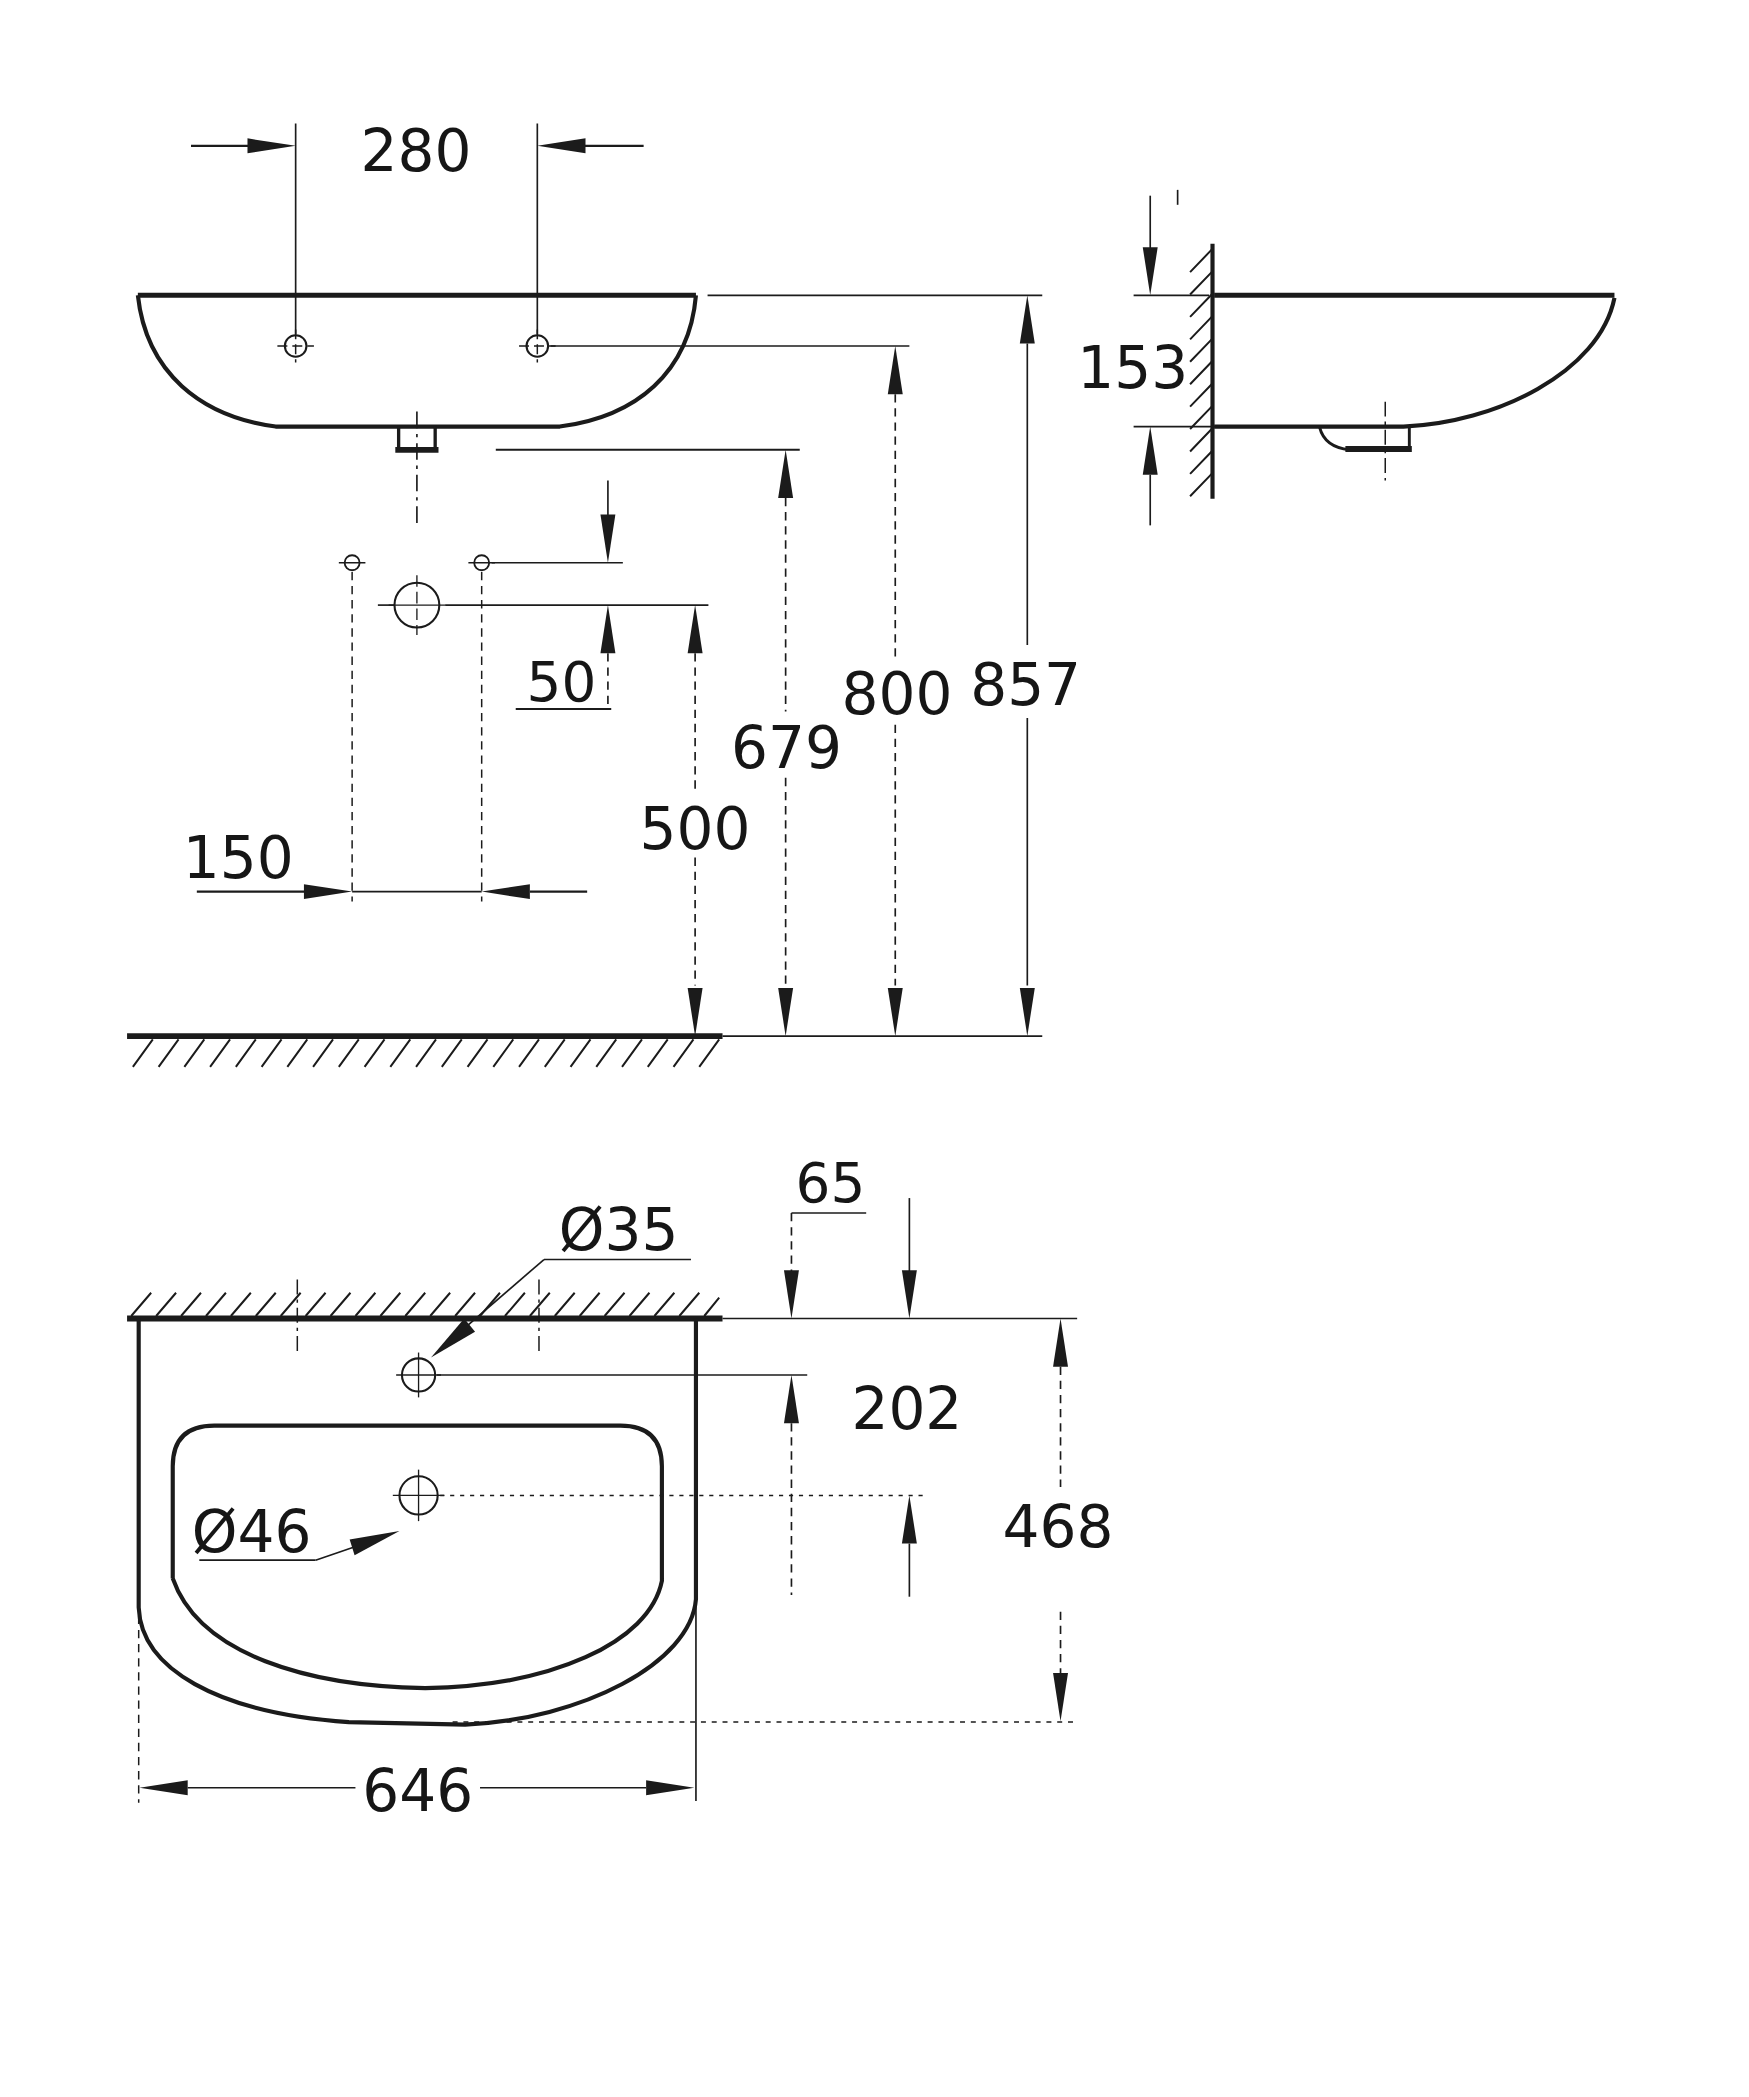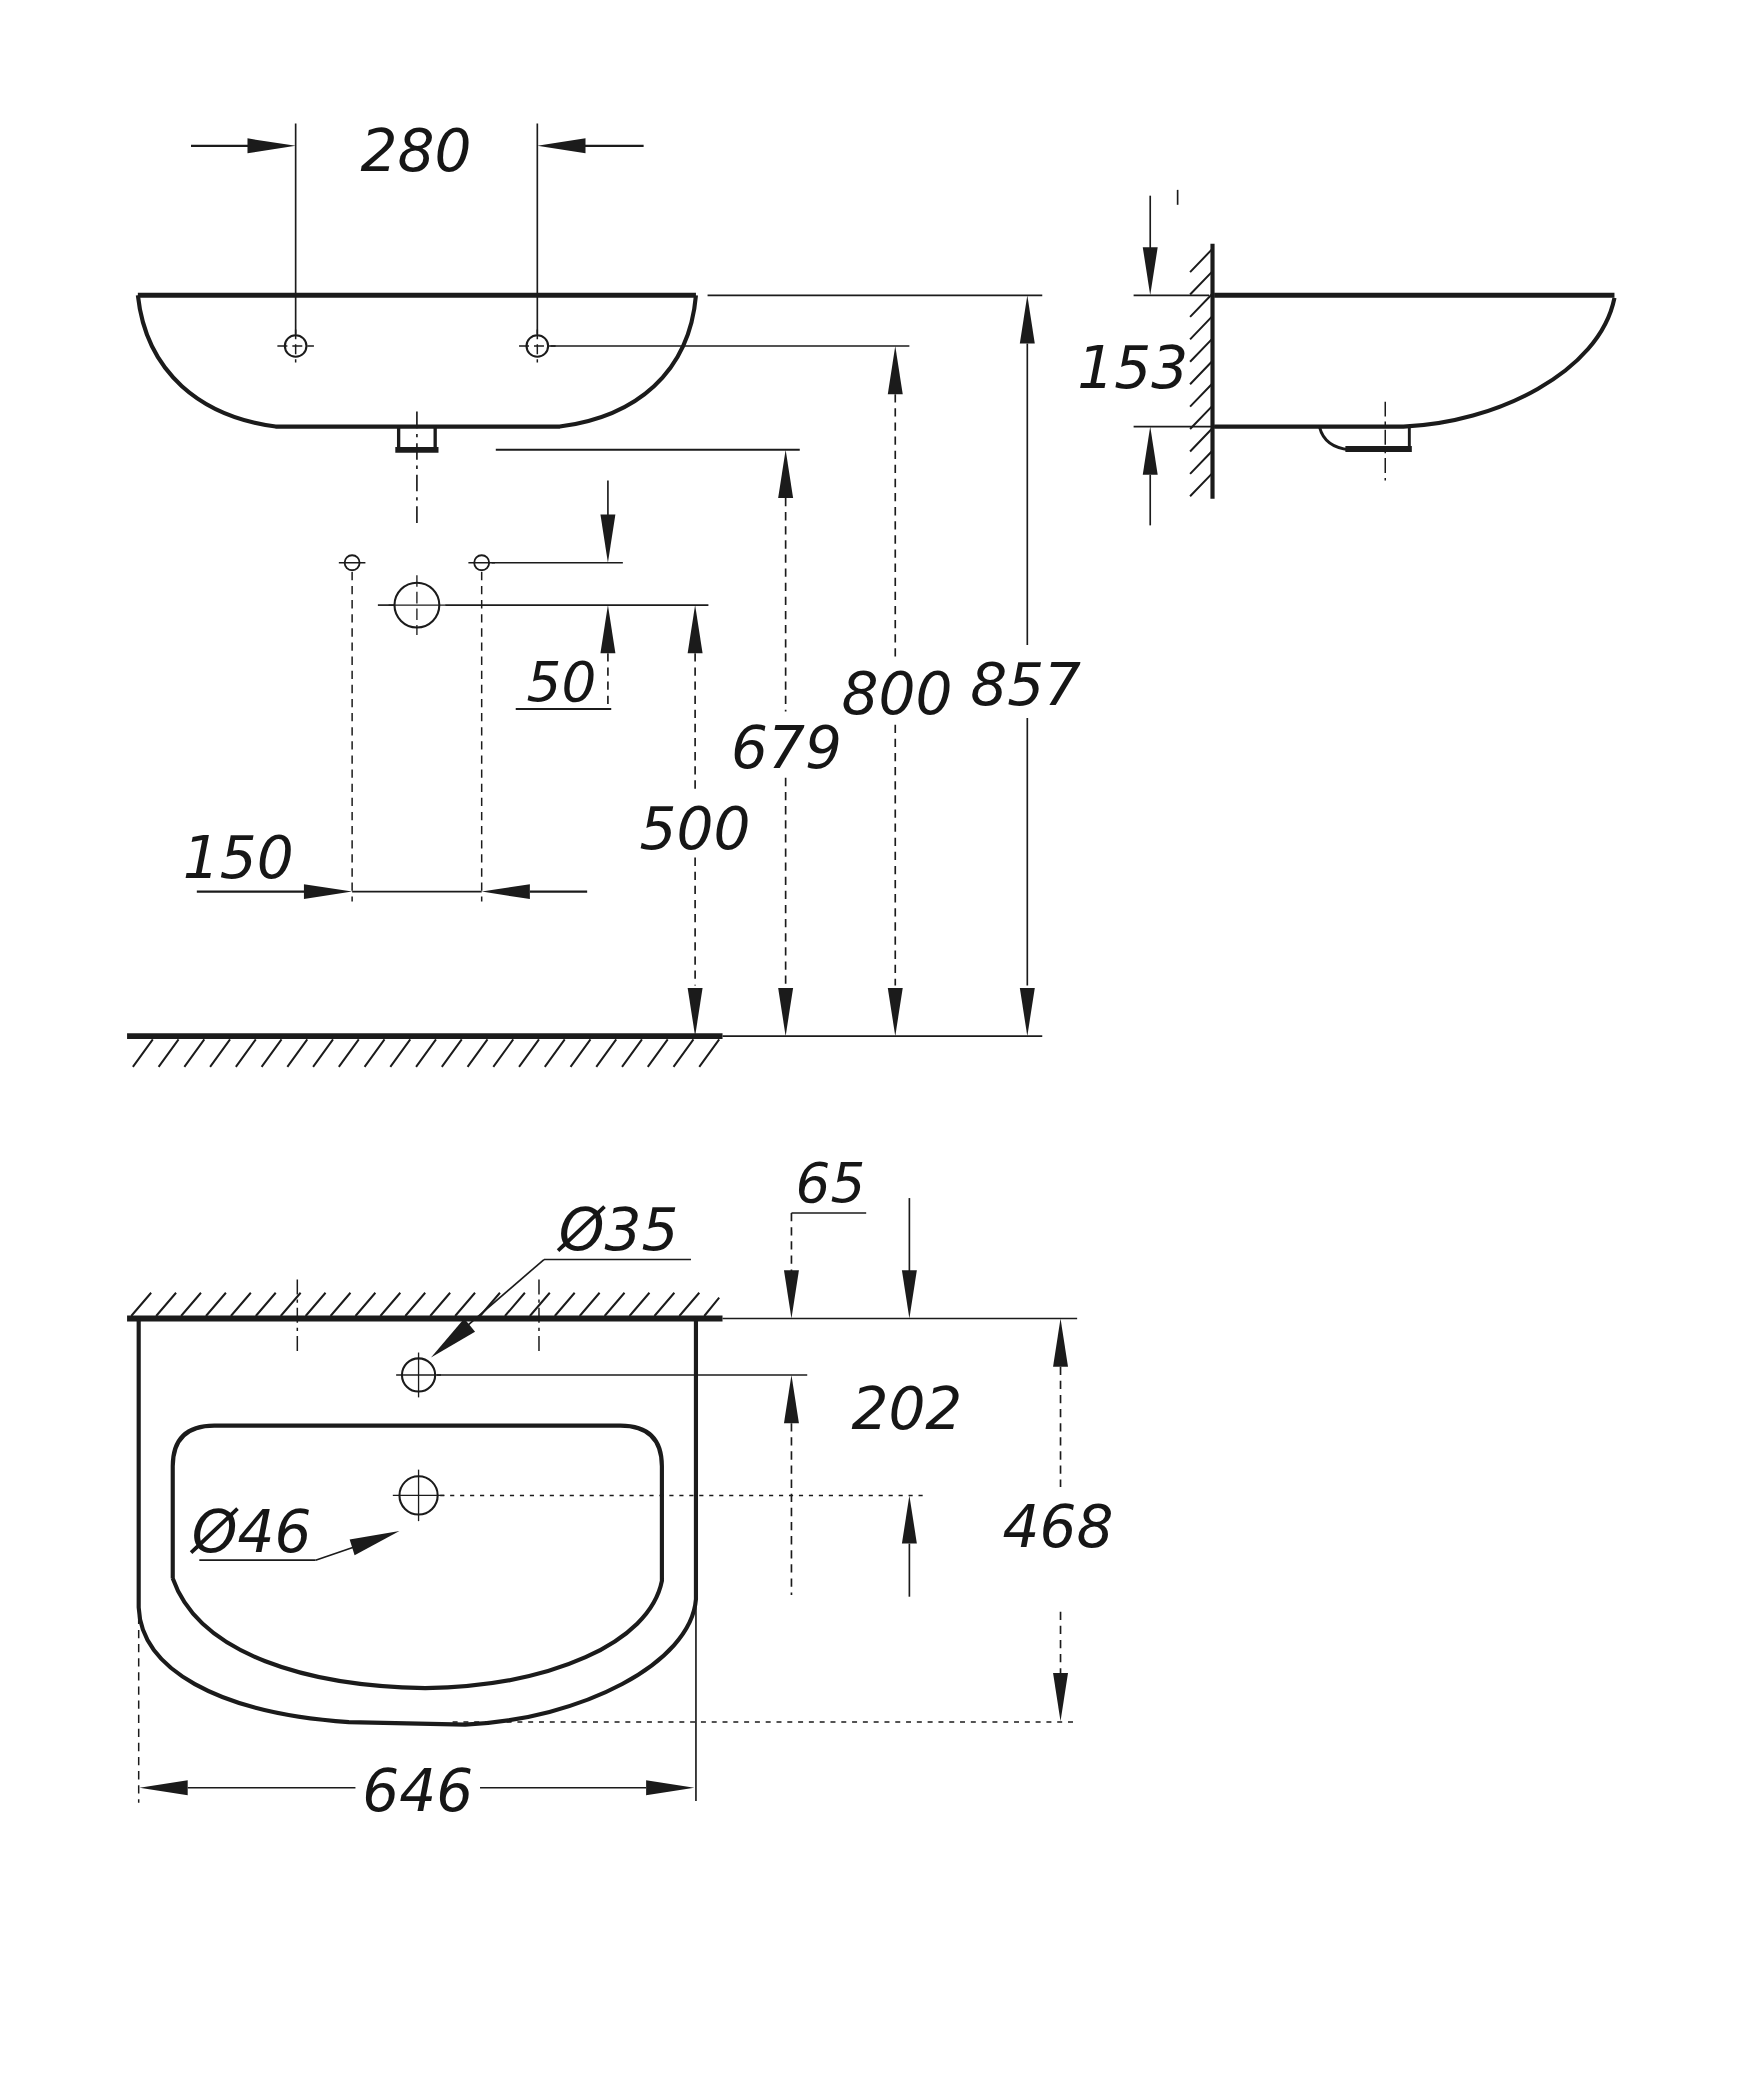--- a/index.html
+++ b/index.html
@@ -1,16 +1,16 @@
 <!DOCTYPE html>
 <html style="font-size:13.3px"><head>
 <meta charset="utf-8">
 <style>
   html,body{margin:0;padding:0;background:#ffffff;}
-  .page{width:1498px;height:2098px;background:#ffffff;position:relative;font-style:italic;}
+  .page{width:1498px;height:2098px;background:#ffffff;position:relative;}
   svg{display:block;}
   text{font-family:"DejaVu Sans","Liberation Sans",sans-serif;fill:#161616;}
   .dim{font-size:70px;}
   .dim-sm{font-size:66px;}
   path,line,circle,polyline{vector-effect:none;}
 </style>
 </head>
 <body>
 
 <div class="page">

